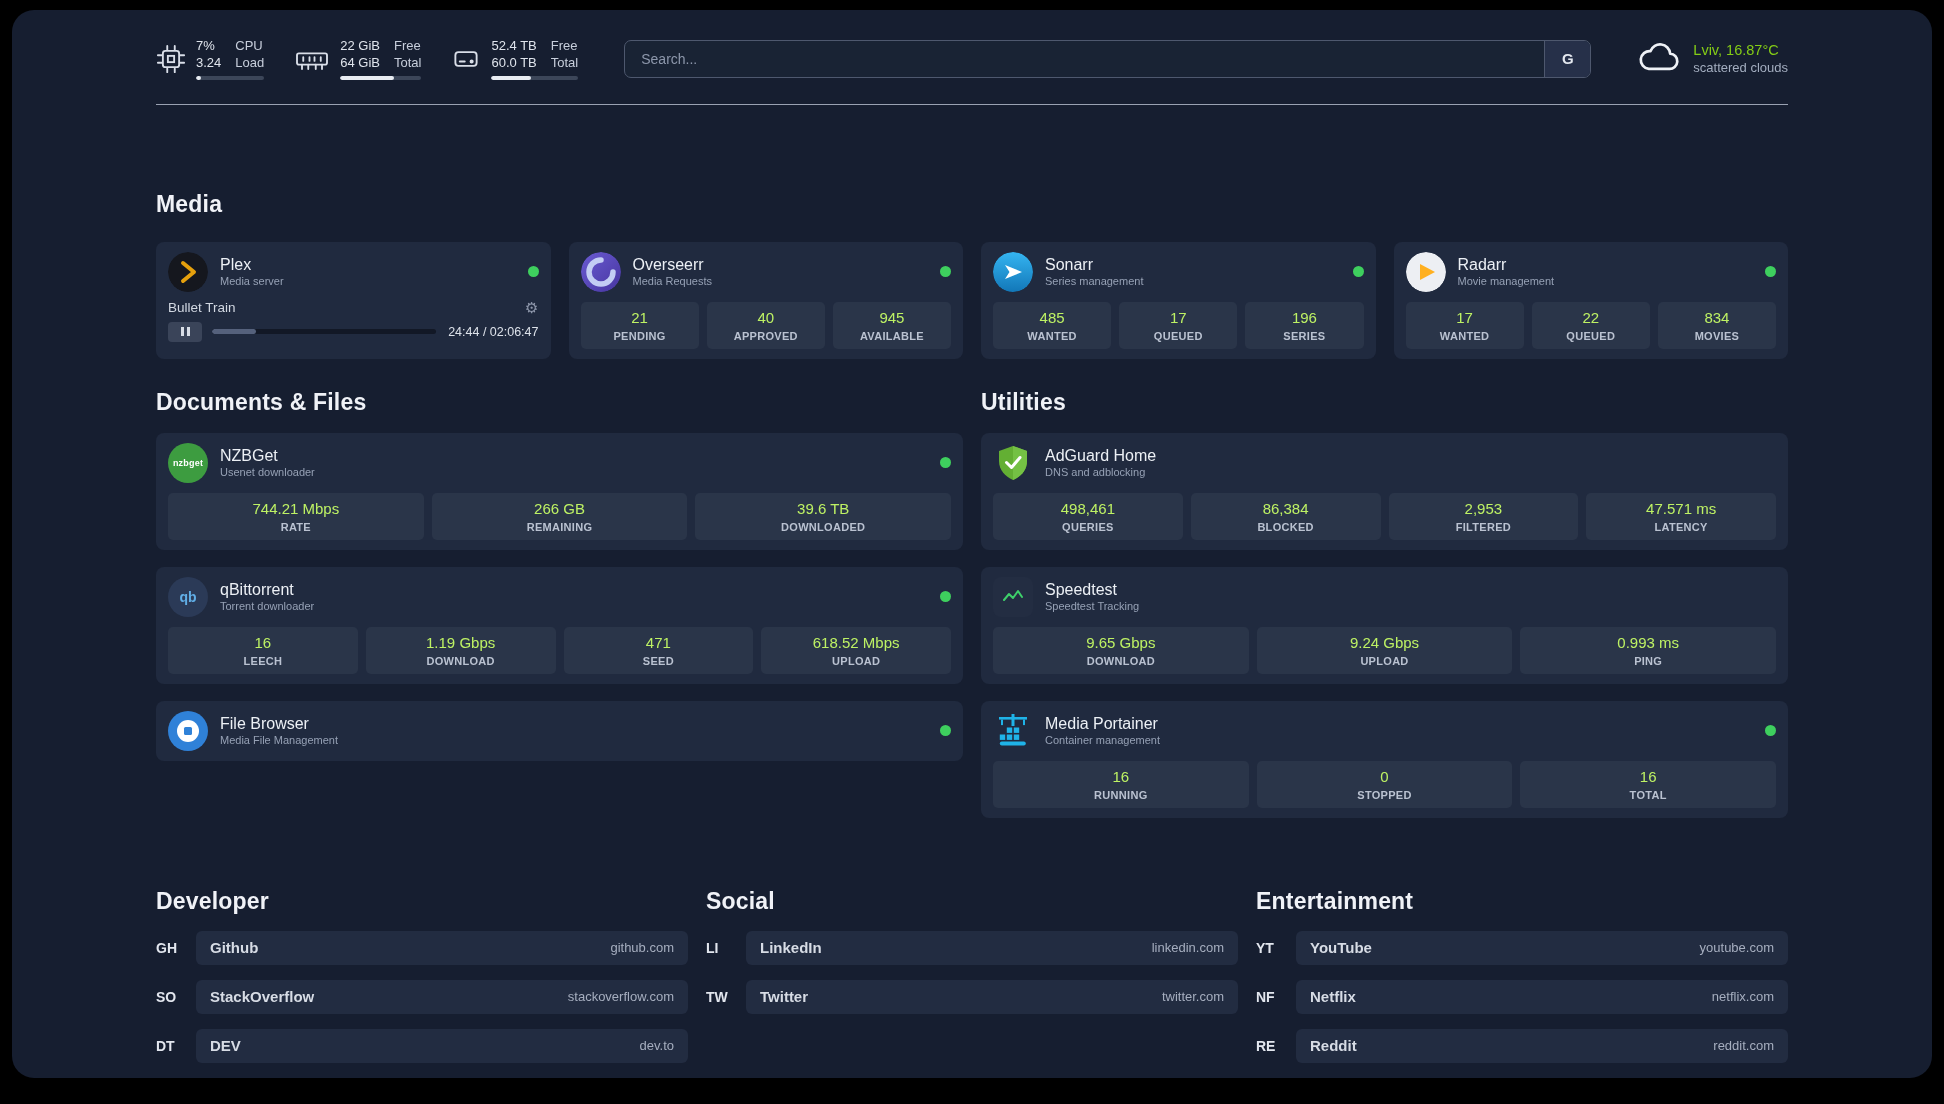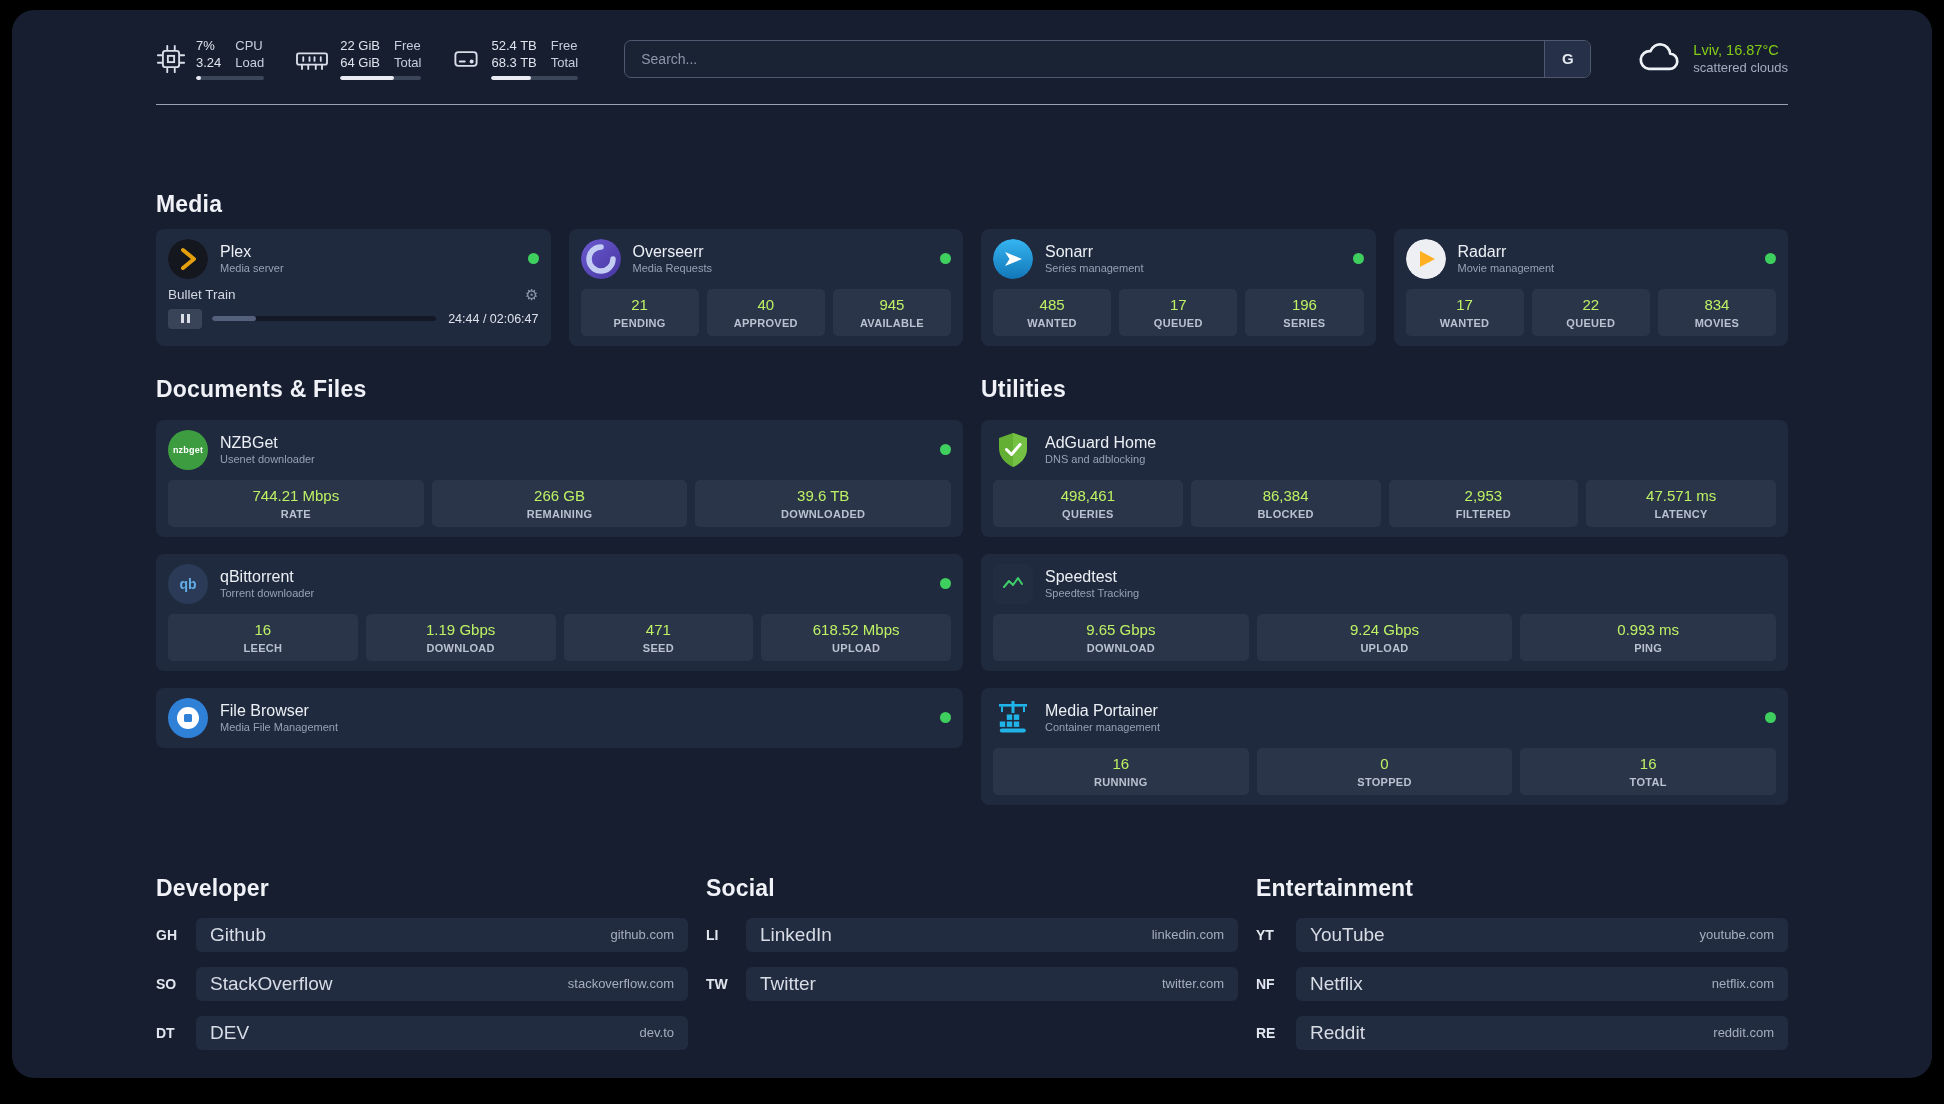--- a/index.html
+++ b/index.html
@@ -35,21 +35,21 @@
   .weather-icon svg { width:44px; height:34px; }
   .weather-text { display:flex; flex-direction:column; }
   .weather-loc { font-size:14.5px; color:#84cc16; line-height:1.35; }
   .weather-cond { font-size:13px; color:#a3adbf; line-height:1.3; }
 
   .divider { height:1px; background:#9aa2b2; margin-top:24px; }
 
   
   .section-title { font-size:23px; font-weight:600; color:#f0f2f7; letter-spacing:.2px; }
   .media-section { margin-top:86px; }
-  .media-grid { margin-top:11px; display:grid; grid-template-columns:repeat(4,1fr); gap:18px; }
+  .media-grid { margin-top:24px; display:grid; grid-template-columns:repeat(4,1fr); gap:18px; }
   .cols-section { margin-top:30px; }
   .cols-grid { display:grid; grid-template-columns:1fr 1fr; gap:18px; }
   .col > .card { margin-top:17px; }
 
   .card { background:#202a3f; border-radius:8px; padding:10px 12px; cursor:pointer; }
   .card-head { display:flex; align-items:center; gap:12px; height:40px; }
   .svc-icon { width:40px; height:40px; flex:0 0 40px; border-radius:50%;
               display:flex; align-items:center; justify-content:center; font-weight:700; overflow:hidden; }
   .svc-icon svg { width:40px; height:40px; display:block; }
   .svc-icon.nzbget { background:#3d9c40; color:#fff; font-size:9px; letter-spacing:.2px; }
@@ -81,21 +81,21 @@
   .pfill { height:100%; background:#55617c; border-radius:3px; }
   .ptime { font-size:12.5px; color:#dde2ea; white-space:nowrap; }
 
   
   .bookmarks-grid { display:grid; grid-template-columns:repeat(3,1fr); gap:18px; margin-top:70px; }
   .bm-list { margin-top:16px; }
   .bm-row { display:flex; align-items:center; margin-bottom:15px; }
   .bm-abbr { width:40px; flex:0 0 40px; font-size:14px; font-weight:700; color:#e2e6ee; }
   .bm-pill { flex:1; height:34px; background:#222c41; border-radius:6px; display:flex;
              align-items:center; padding:0 14px; cursor:pointer; }
-  .bm-name { font-size:19px; color:#d7dce5; }
+  .bm-name { font-size:15px; color:#d7dce5;font-weight:bold; }
   .bm-url { margin-left:auto; font-size:13px; color:#a6aebf; }
 </style>
 </head>
 <body>
 
 <div class="frame">
 <div class="content">
 
   <header class="topbar">
     <div class="resources">
@@ -155,21 +155,21 @@
           <svg viewBox="0 0 24 24" fill="none" stroke="#d9dee8" stroke-width="1.5" stroke-linecap="round">
             <rect x="3.5" y="6.5" width="17" height="11" rx="2.5"></rect>
             <path d="M7 14h4"></path>
             <circle cx="16.5" cy="14" r="0.9" fill="#d9dee8"></circle>
           </svg>
         </span>
         <div class="res-body">
           <div class="res-cols">
             <div class="res-col">
               <span class="res-line">52.4 TB</span>
-              <span class="res-line">68.3 TB</span>
+              <span class="res-line">60.0 TB</span>
             </div>
             <div class="res-col dim">
               <span class="res-line">Free</span>
               <span class="res-line">Total</span>
             </div>
           </div>
           <div class="res-bar">
             <div class="res-fill" style="width: 46%;"></div>
           </div>
         </div>

